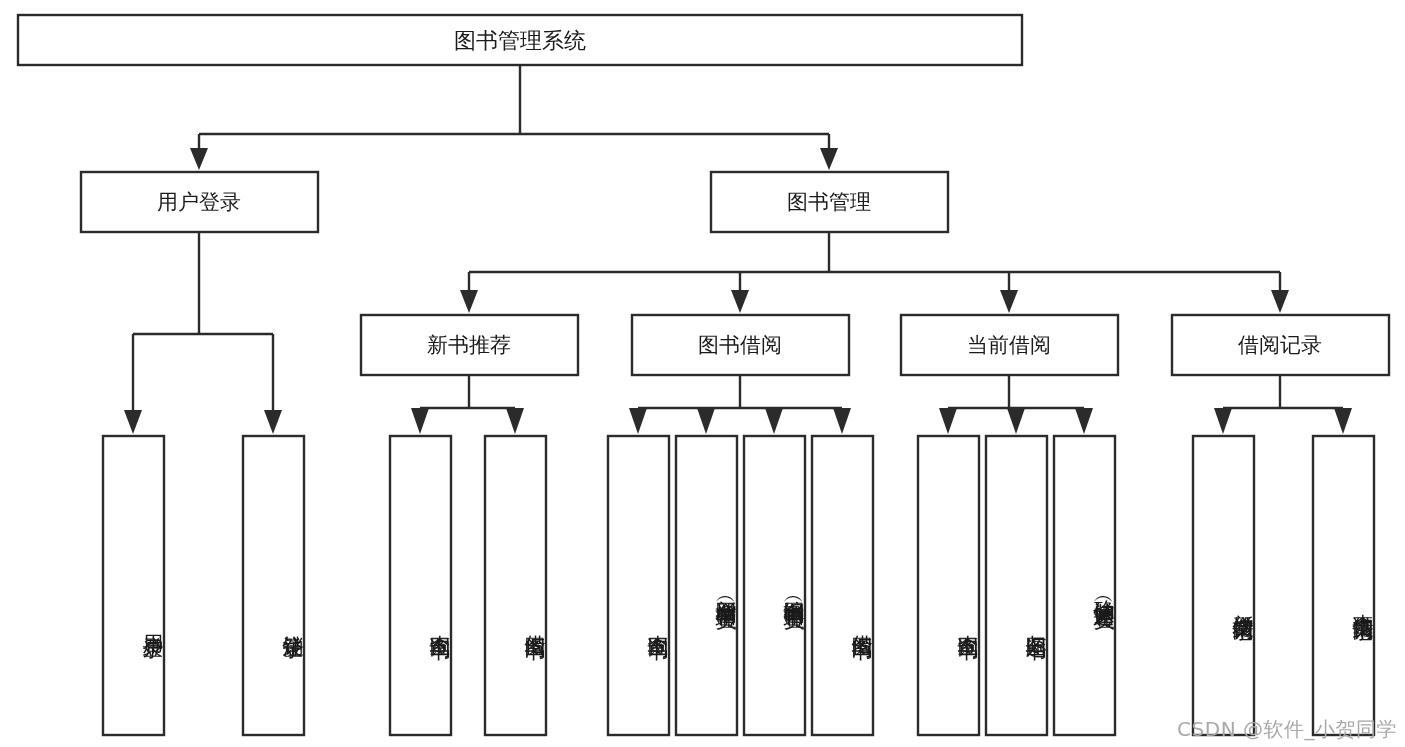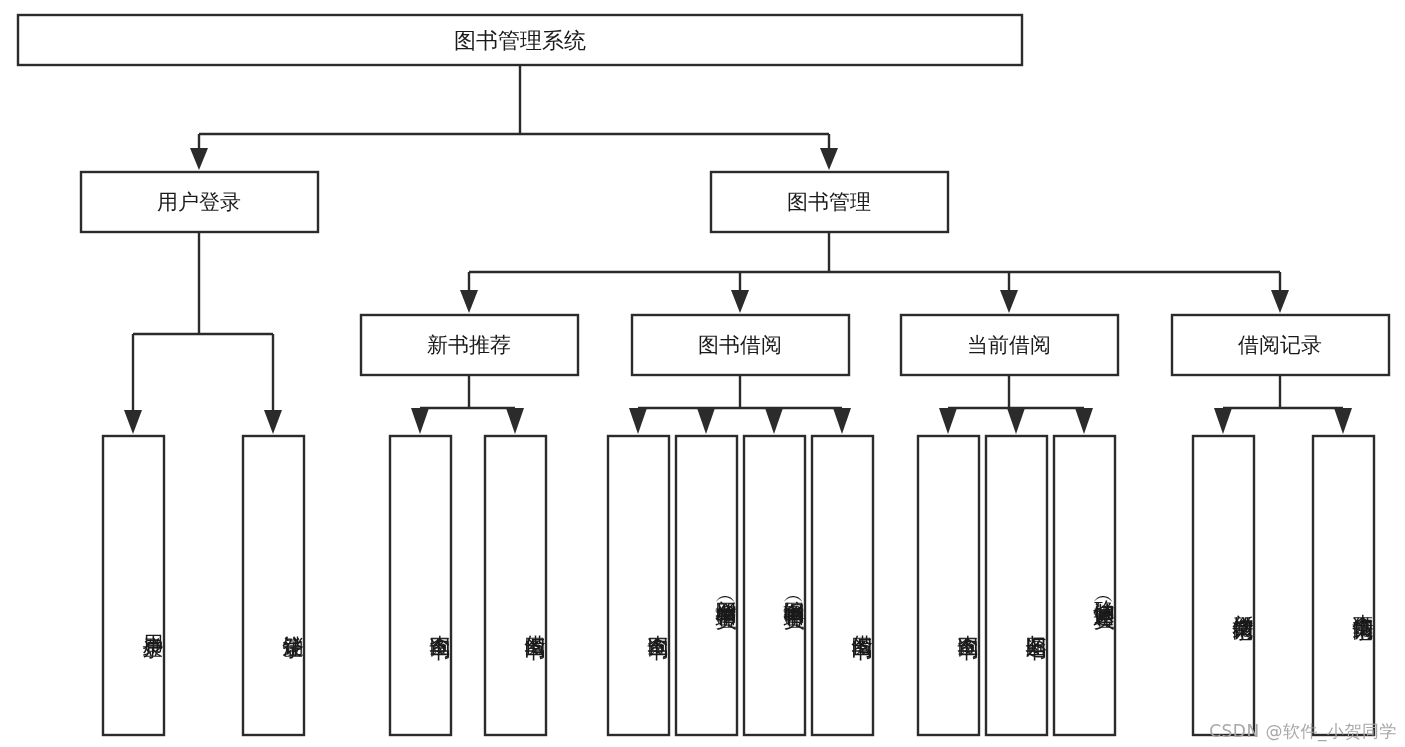--- a/index.html
+++ b/index.html
@@ -66,21 +66,21 @@
     align-items: flex-start;
     justify-content: center;
     white-space: nowrap;
     pointer-events: none;
   }
   .watermark {
     position: absolute;
     right: 8px;
     bottom: 4px;
     font-family: "DejaVu Sans", "Liberation Sans", sans-serif;
-    font-size: 17px;
+    font-size: 20px;
     color: #a8a8a8;
     letter-spacing: 0.5px;
     white-space: nowrap;
   }
 </style>
 </head>
 <body>
 
 <div id="diagram-root">
 

